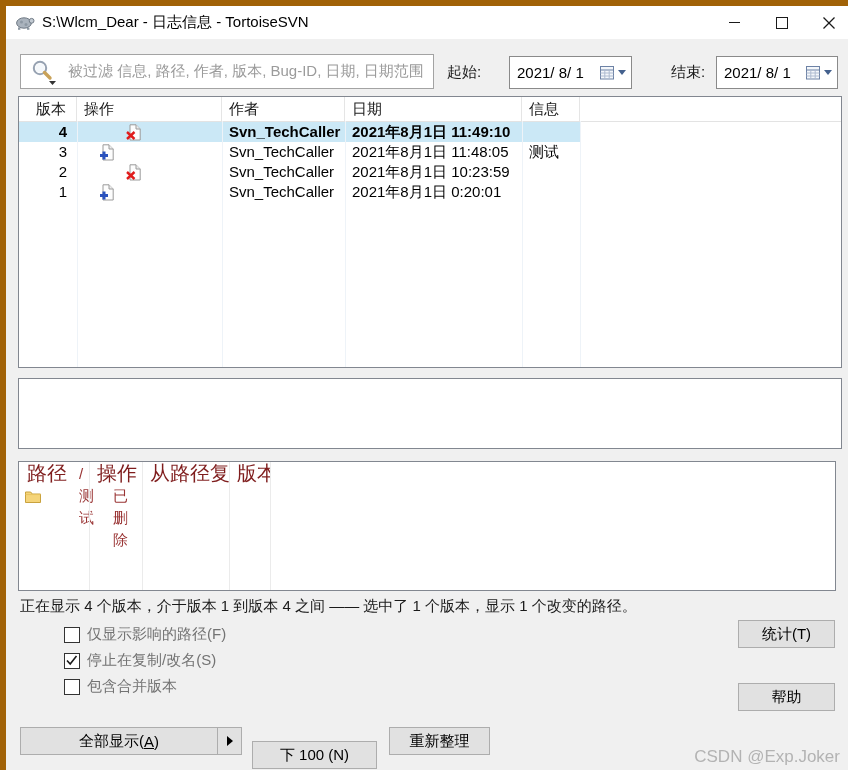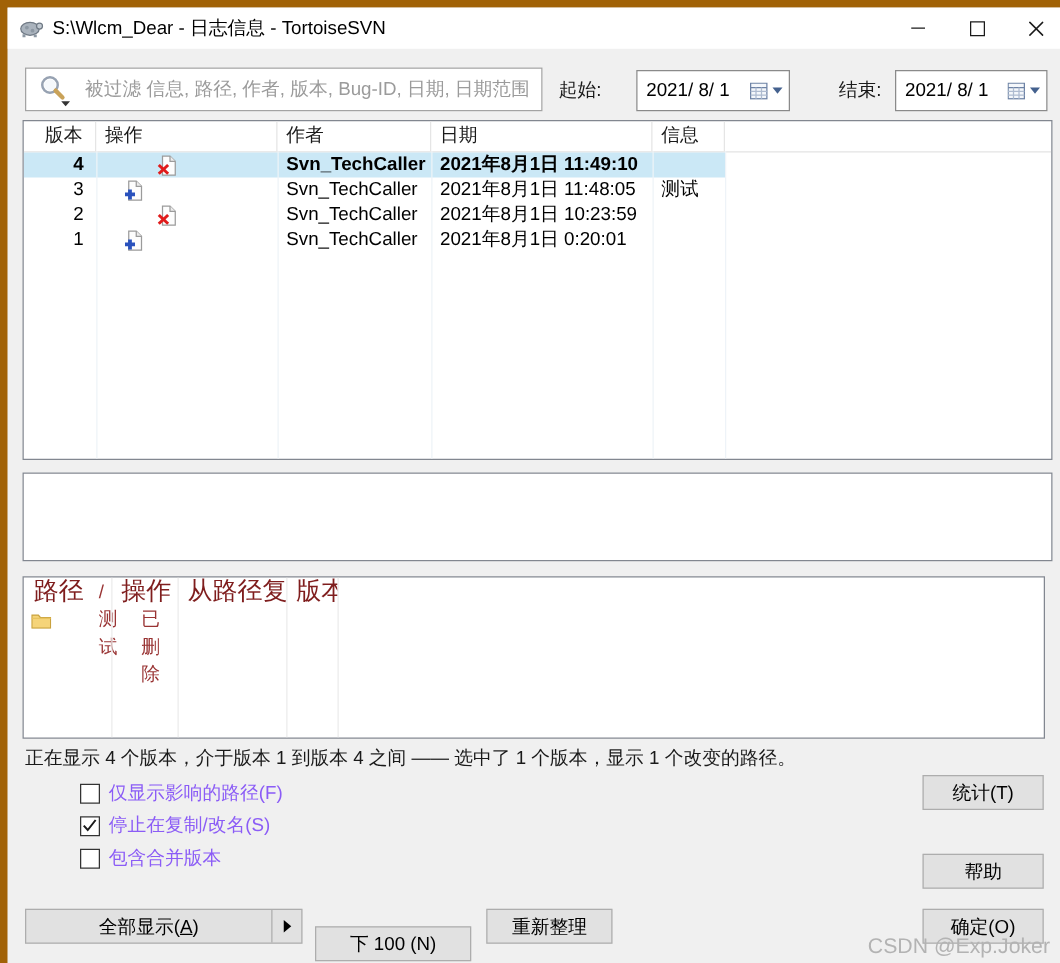--- a/index.html
+++ b/index.html
@@ -49,21 +49,21 @@
   .pc0{width:70px;} .pc1{width:53px;} .pc2{width:87px;} .pc3{width:41px;}
   .pl-header .hcell{height:23px;line-height:22px;padding:0 0 0 8px;}
   .pl-vline{position:absolute;top:0;bottom:0;width:1px;background:#ebebeb;}
   .prow{display:flex;height:22px;line-height:22px;font-size:15px;}
   .p-path{width:70px;display:flex;align-items:center;padding-left:6px;box-sizing:border-box;}
   .p-act{width:53px;padding-left:24px;box-sizing:border-box;}
   .deltext{color:#993333;gap:34px;}
   .p-path svg{margin-right:4px;flex:none;}
   
   .status{position:absolute;left:14px;top:591px;font-size:15px;color:#1a1a1a;white-space:nowrap;}
-  .cbrow{position:absolute;left:14px;display:flex;align-items:center;font-size:15px;color:#8b5cf6;padding-left:44px;}
+  .cbrow{position:absolute;left:14px;display:flex;align-items:center;font-size:15px;color:#737373;padding-left:44px;}
   .cb1{top:619px;} .cb2{top:645px;} .cb3{top:671px;}
   .cbox{width:14px;height:14px;border:1px solid #333;background:#fff;margin-right:7px;position:relative;flex:none;}
   .cbox svg{position:absolute;left:-1px;top:-2px;}
   
   .btn{position:absolute;background:#e1e1e1;border:1px solid #adadad;font-size:15px;color:#000;
        display:flex;align-items:center;justify-content:center;box-sizing:border-box;}
   .btn-stats{left:732px;top:614px;width:97px;height:28px;}
   .btn-help{left:732px;top:677px;width:97px;height:28px;}
   .btn-ok{left:732px;top:721px;width:97px;height:28px;}
   .btn-next{left:246px;top:735px;width:125px;height:28px;}
@@ -277,21 +277,20 @@
       </span>
     <span>停止在复制/改名(S)</span>
   </div>
   <div class="cbrow cb3">
     <span class="cbox"></span>
     <span>包含合并版本</span>
   </div>
 
   <div class="btn btn-stats">统计(T)</div>
   <div class="btn btn-help">帮助</div>
-  <div class="btn btn-ok">确定(O)</div>
 
   <div class="btn btn-showall">
     <span class="sa-main">
       <span>全部显示(</span>
         <span class="u">A</span>
         <span>)</span>
     </span>
     <span class="sa-arrow">
       <span class="tri-right"></span>
     </span>

